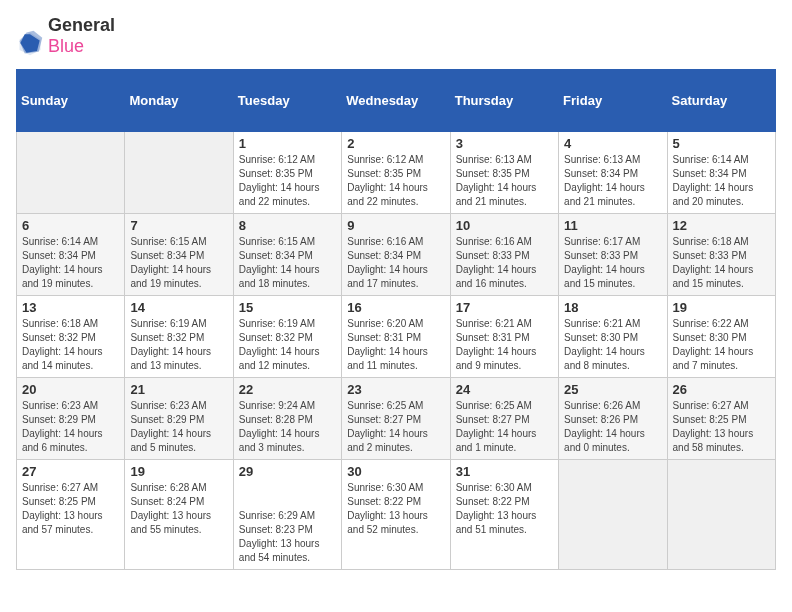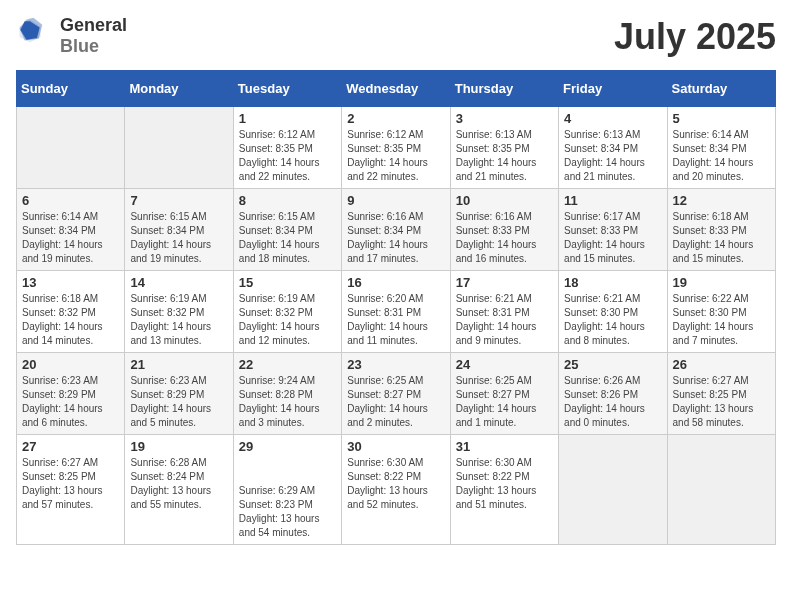--- a/index.html
+++ b/index.html
@@ -11,32 +11,32 @@
       padding: 16px;
     }
     .header {
       display: flex;
       justify-content: space-between;
       align-items: flex-start;
       margin-bottom: 12px;
     }
     .logo {
       display: flex;
-      align-items: flex-start;
-      gap: 16px;
+      align-items: flex-end;
+      gap: 4px;
     }
     .logo-text-general {
       font-size: 18px;
       font-weight: bold;
       color: #333;
     }
     .logo-text-blue {
       font-size: 18px;
-      font-weight: bold;
-      color: #737373;
+      font-weight: normal;
+      color: #ec4899;
     }
     .logo-icon {
       width: 28px;
       height: 28px;
     }
     .title-block {
       text-align: right;
     }
     .month-title {
       font-size: 36px;
@@ -50,21 +50,21 @@
     table {
       width: 100%;
       border-collapse: collapse;
       table-layout: fixed;
     }
     thead tr th {
       background-color: #2a5db0;
       color: #fff;
       font-size: 13px;
       font-weight: bold;
-      padding: 10px 4px;
+      padding: 23px 4px;
       text-align: left;
       border: 1px solid #2a5db0;
     }
     tbody tr td {
       border: 1px solid #ccc;
       vertical-align: top;
       padding: 4px 5px;
       font-size: 10.5px;
       color: #333;
       height: 80px;
@@ -105,21 +105,20 @@
       <polygon points="16,6 27,13 24,25 12,27 5,16 10,6" fill="#2a5db0"></polygon>
     </svg>
     <div>
       <div style="display:flex; gap:0; line-height:1.1;">
         <span class="logo-text-general">General</span>
       </div>
       <span class="logo-text-blue">Blue</span>
     </div>
   </div>
   <div class="title-block">
-    <div class="month-title">July 2025</div>
   </div>
 </div>
 
 <table>
   <thead>
     <tr>
     <th>Sunday</th>
         <th>Monday</th>
         <th>Tuesday</th>
         <th>Wednesday</th>

